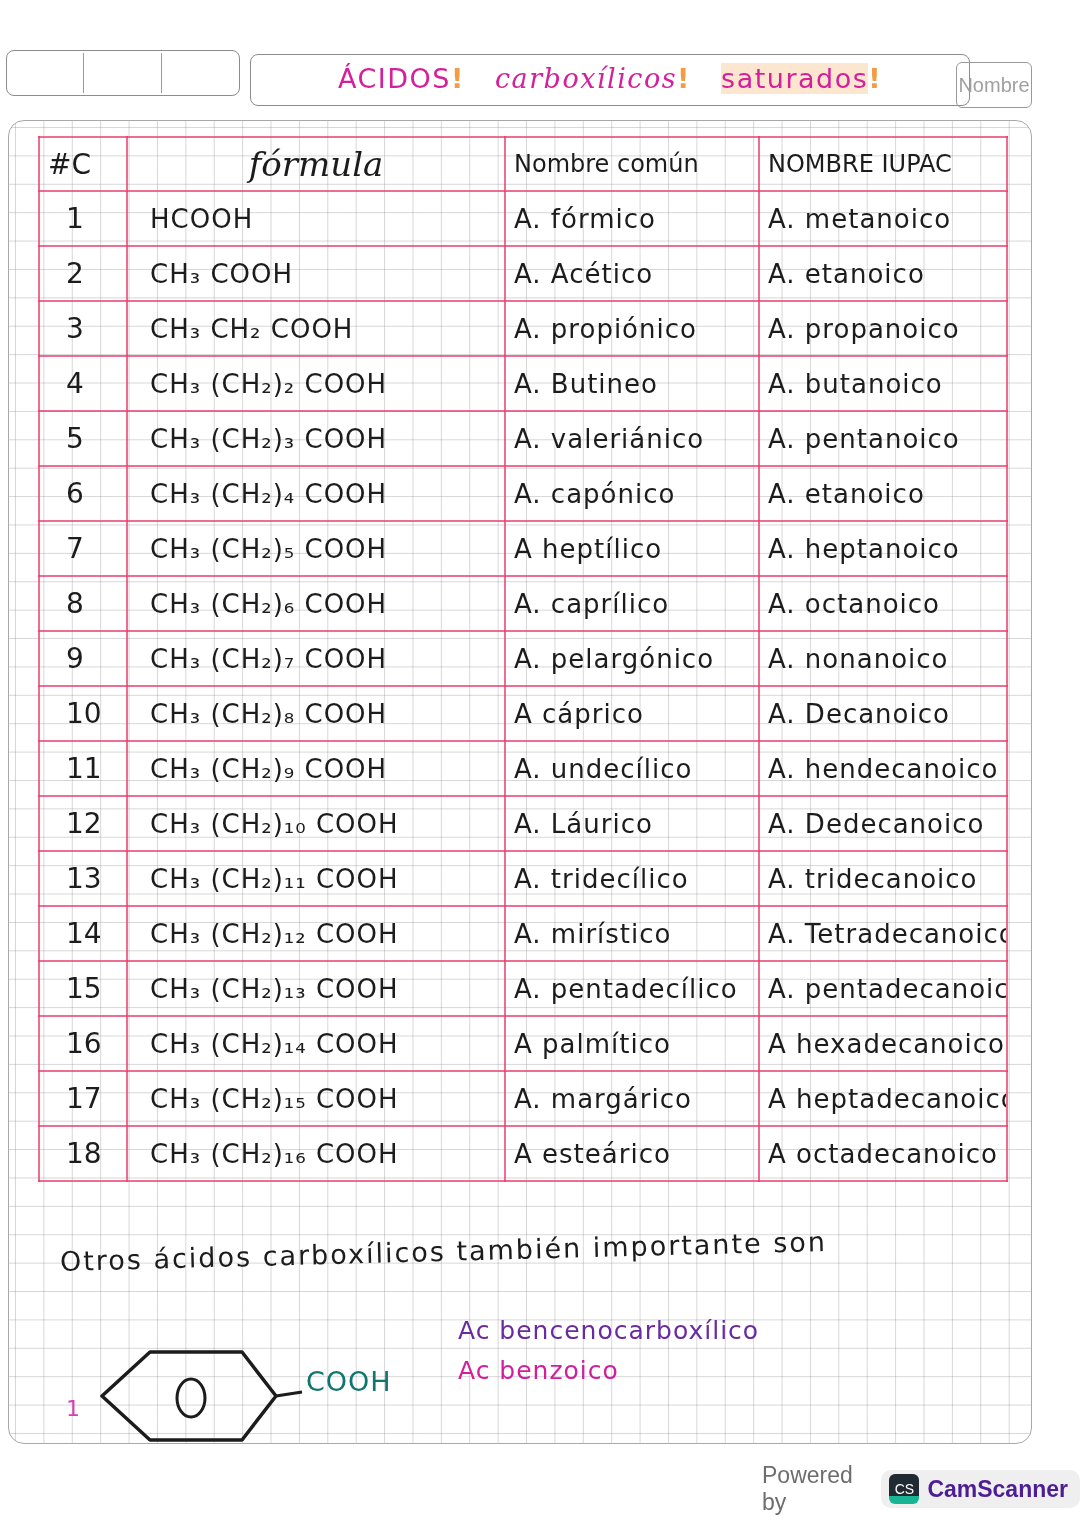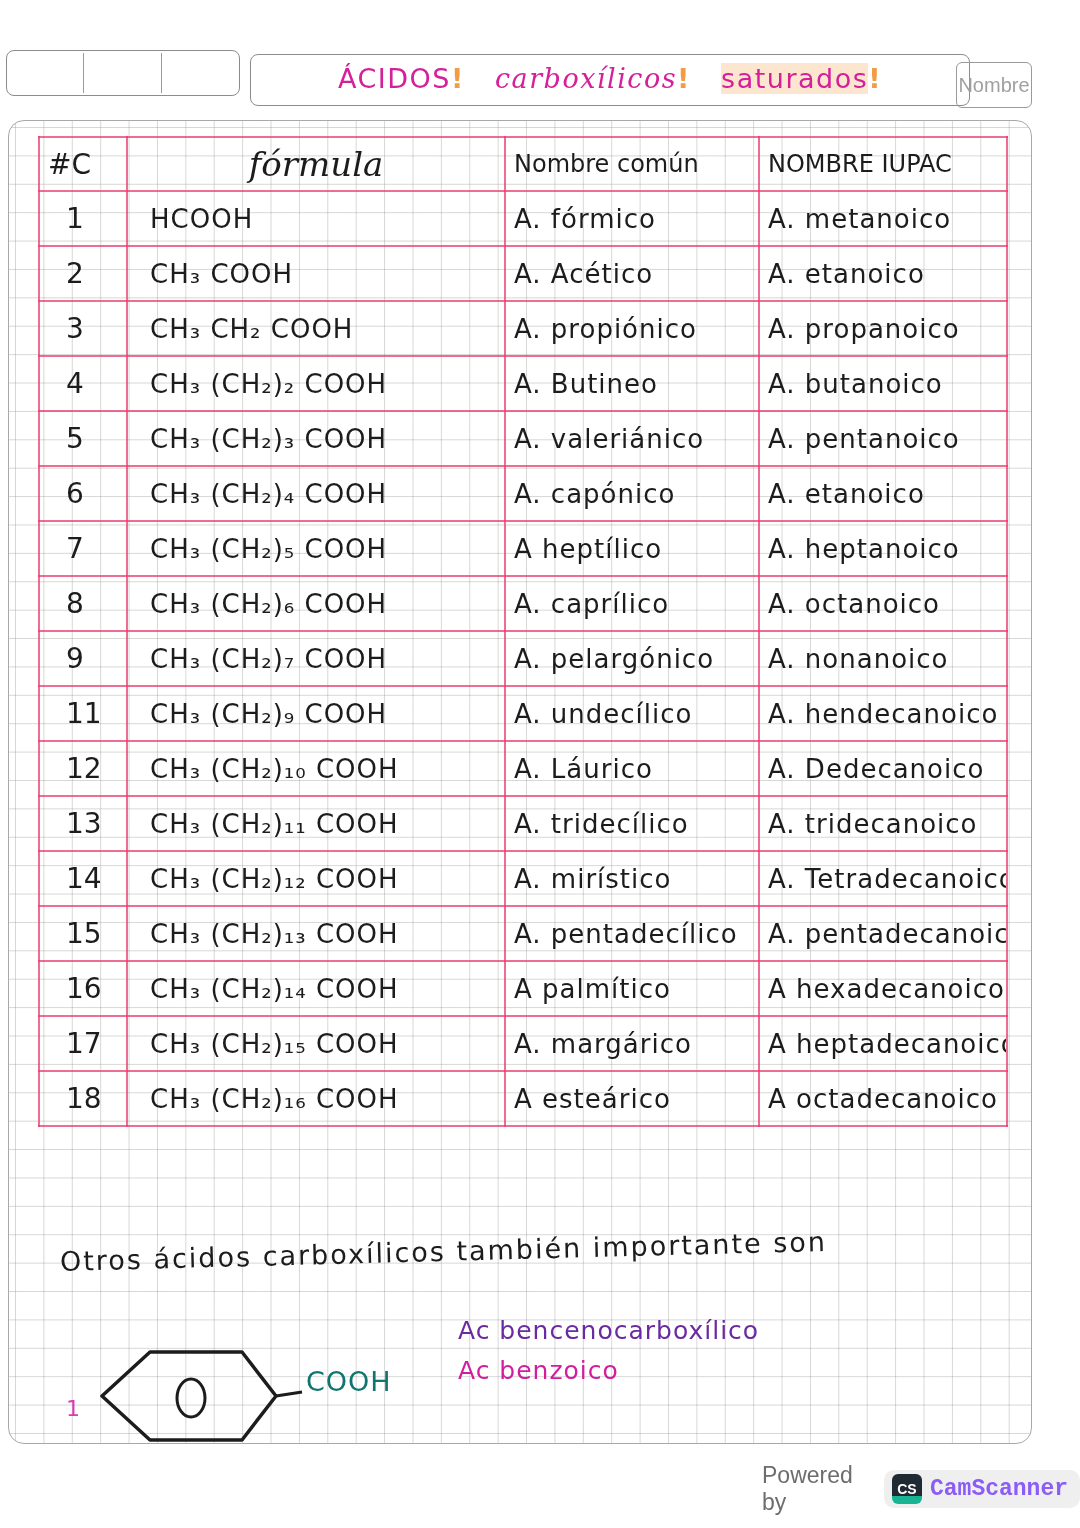--- a/index.html
+++ b/index.html
@@ -112,24 +112,24 @@
       margin-left: 28px;
     }
     #powered-by { font-size: 23px; color: #6d6d6d; }
     #cs-badge {
       display: flex; align-items: center; gap: 8px;
       background: #efefef; border-radius: 10px; padding: 4px 12px 4px 8px;
     }
     #cs-logo {
       width: 30px; height: 30px; border-radius: 6px;
       background: linear-gradient(to bottom, #1f2a33 72%, #19b494 72%);
-      color: #fff; font-weight: bold; font-size: 14px;
+      color: #fff; font-weight: normal; font-size: 14px;
       display: flex; align-items: center; justify-content: center;
     }
-    #cs-name { font-size: 23px; color: #8b5cf6; font-weight: bold; font-family: Liberation Mono, monospace; }
+    #cs-name { font-size: 23px; color: #4c1d95; font-weight: bold; }
   </style>
 </head>
 <body>
 
 <div id="date-box" class="hdr-box">
   <div class="cell" style="left:76px"></div>
   <div class="cell" style="left:154px"></div>
 </div>
 
 <div id="title-box" class="hdr-box">
@@ -208,20 +208,26 @@
         <td class="num">8</td>
         <td class="formula">CH₃ (CH₂)₆ COOH</td>
         <td class="common">A. caprílico</td>
         <td class="iupac">A. octanoico</td>
       </tr>
     <tr>
         <td class="num">9</td>
         <td class="formula">CH₃ (CH₂)₇ COOH</td>
         <td class="common">A. pelargónico</td>
         <td class="iupac">A. nonanoico</td>
+      </tr>
+    <tr>
+        <td class="num">10</td>
+        <td class="formula">CH₃ (CH₂)₈ COOH</td>
+        <td class="common">A cáprico</td>
+        <td class="iupac">A. Decanoico</td>
       </tr>
     <tr>
         <td class="num">11</td>
         <td class="formula">CH₃ (CH₂)₉ COOH</td>
         <td class="common">A. undecílico</td>
         <td class="iupac">A. hendecanoico</td>
       </tr>
     <tr>
         <td class="num">12</td>
         <td class="formula">CH₃ (CH₂)₁₀ COOH</td>

